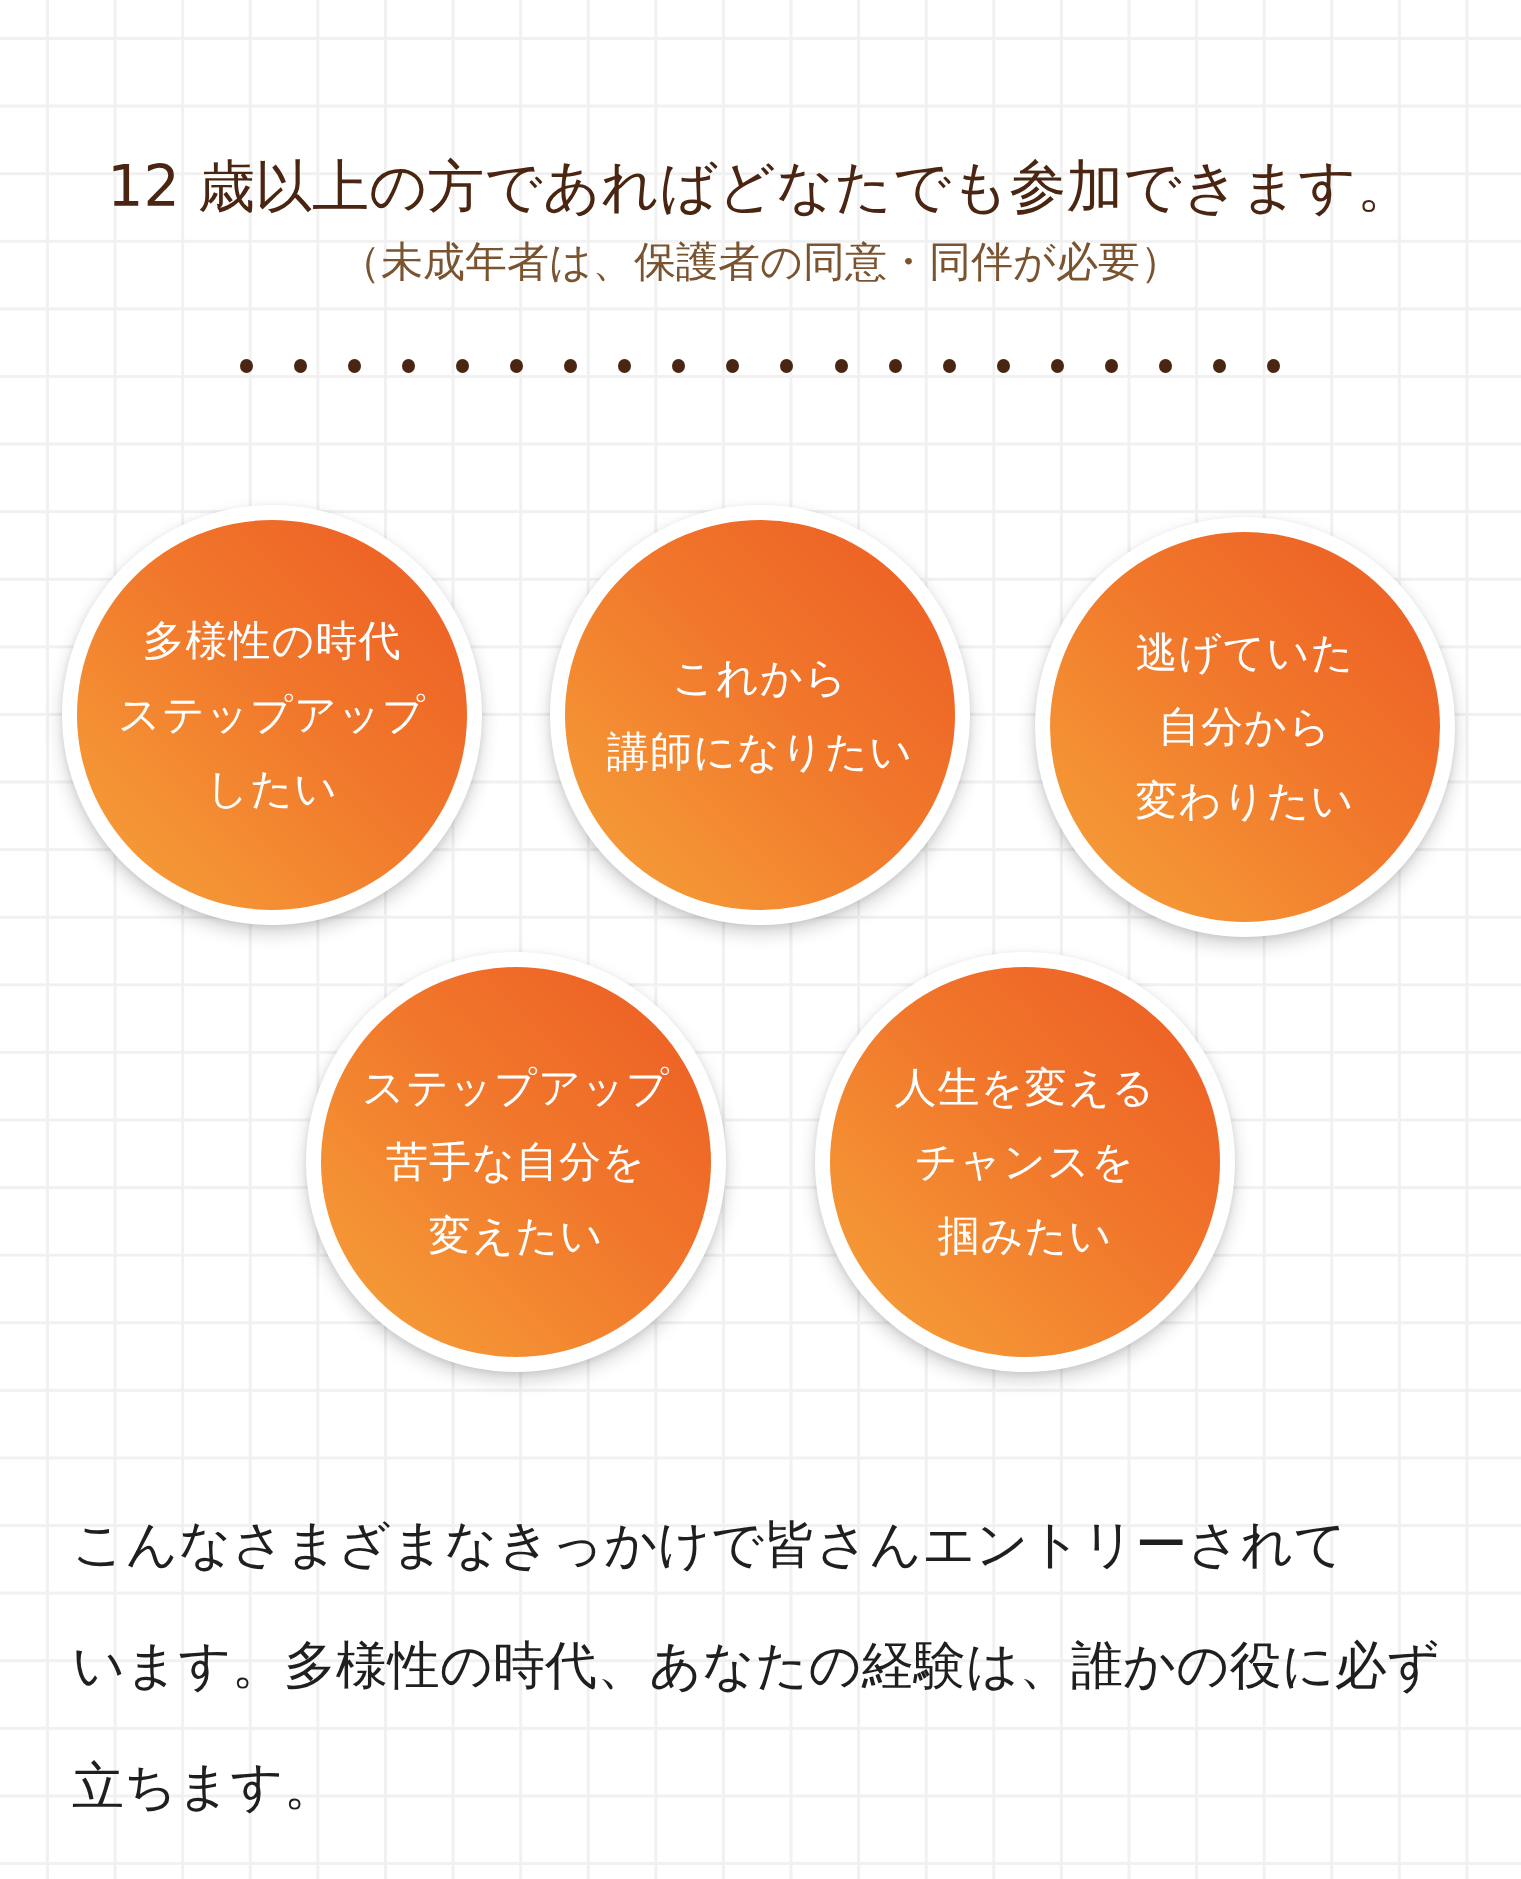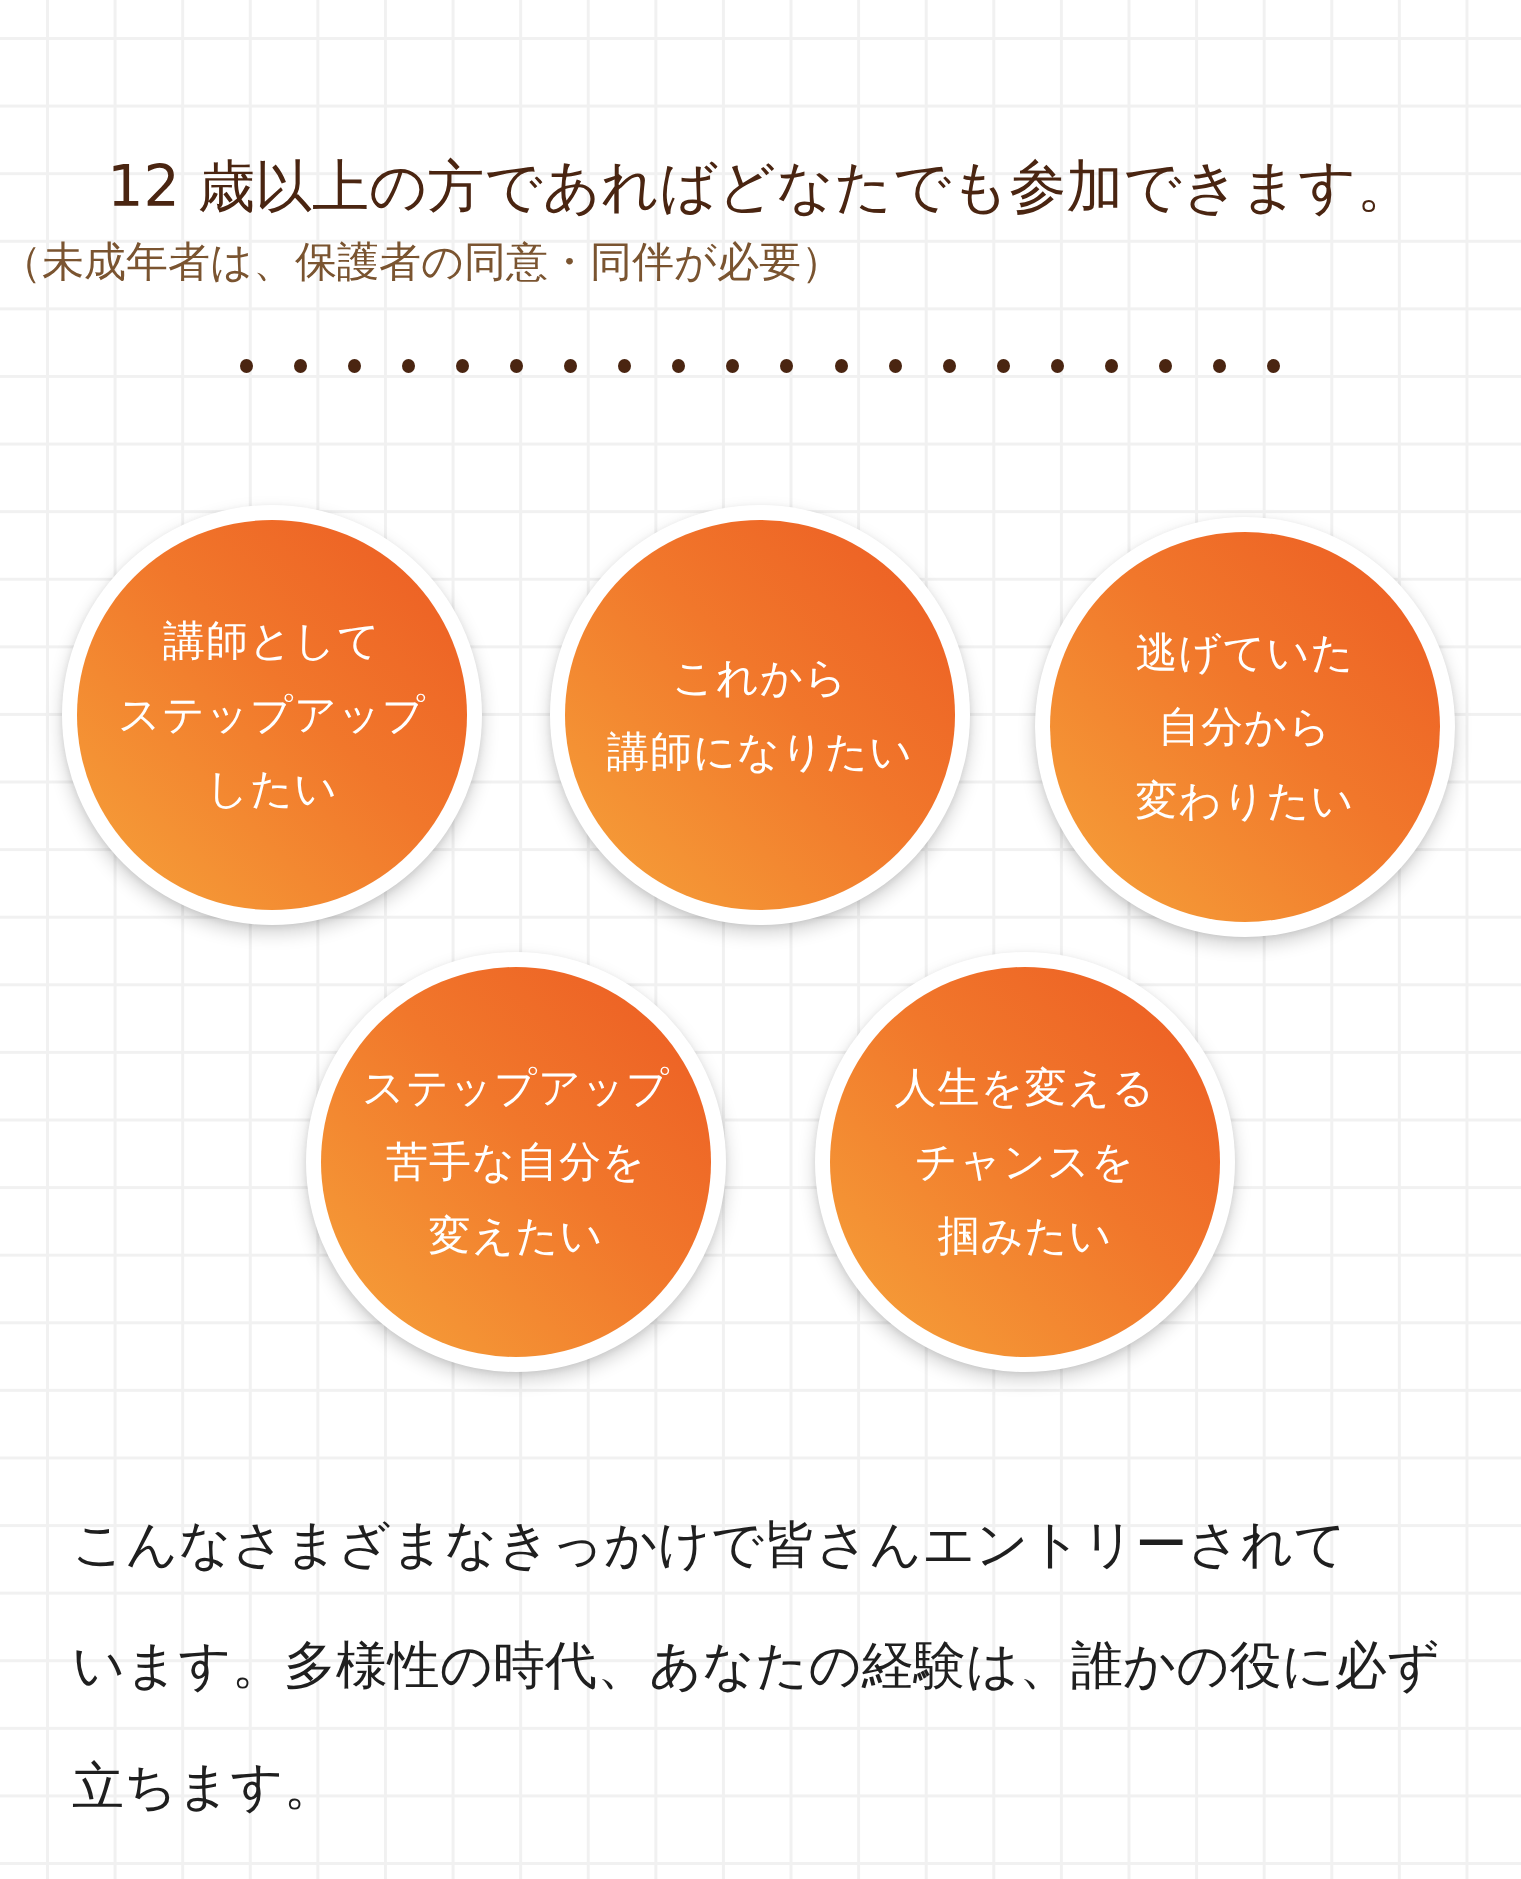--- a/index.html
+++ b/index.html
@@ -25,21 +25,21 @@
       font-weight: normal;
       color: #4a2511;
       letter-spacing: 0px;
       line-height: 80px;
       white-space: nowrap;
     }
     .subline {
       position: absolute;
       left: 0; right: 0;
       top: 232px;
-      text-align: left;
+      text-align: center;
       font-size: 42px;
       color: #7a5430;
       line-height: 60px;
       white-space: nowrap;
     }
     .dots {
       position: absolute;
       left: 240px;
       top: 359px;
       width: 1040px;
@@ -114,21 +114,21 @@
   <span class="dot"></span>
   <span class="dot"></span>
   <span class="dot"></span>
   <span class="dot"></span>
   <span class="dot"></span>
   <span class="dot"></span>
 </div>
 
 <div class="circle" style="left:62px; top:505px;">
   <div class="circle-inner">
-    <div class="circle-text">講師として
+    <div class="circle-text">多様性の時代
 ステップアップ
 したい</div>
   </div>
 </div>
 
 <div class="circle" style="left:550px; top:505px;text-decoration:underline;">
   <div class="circle-inner">
     <div class="circle-text">これから
 講師になりたい</div>
   </div>

